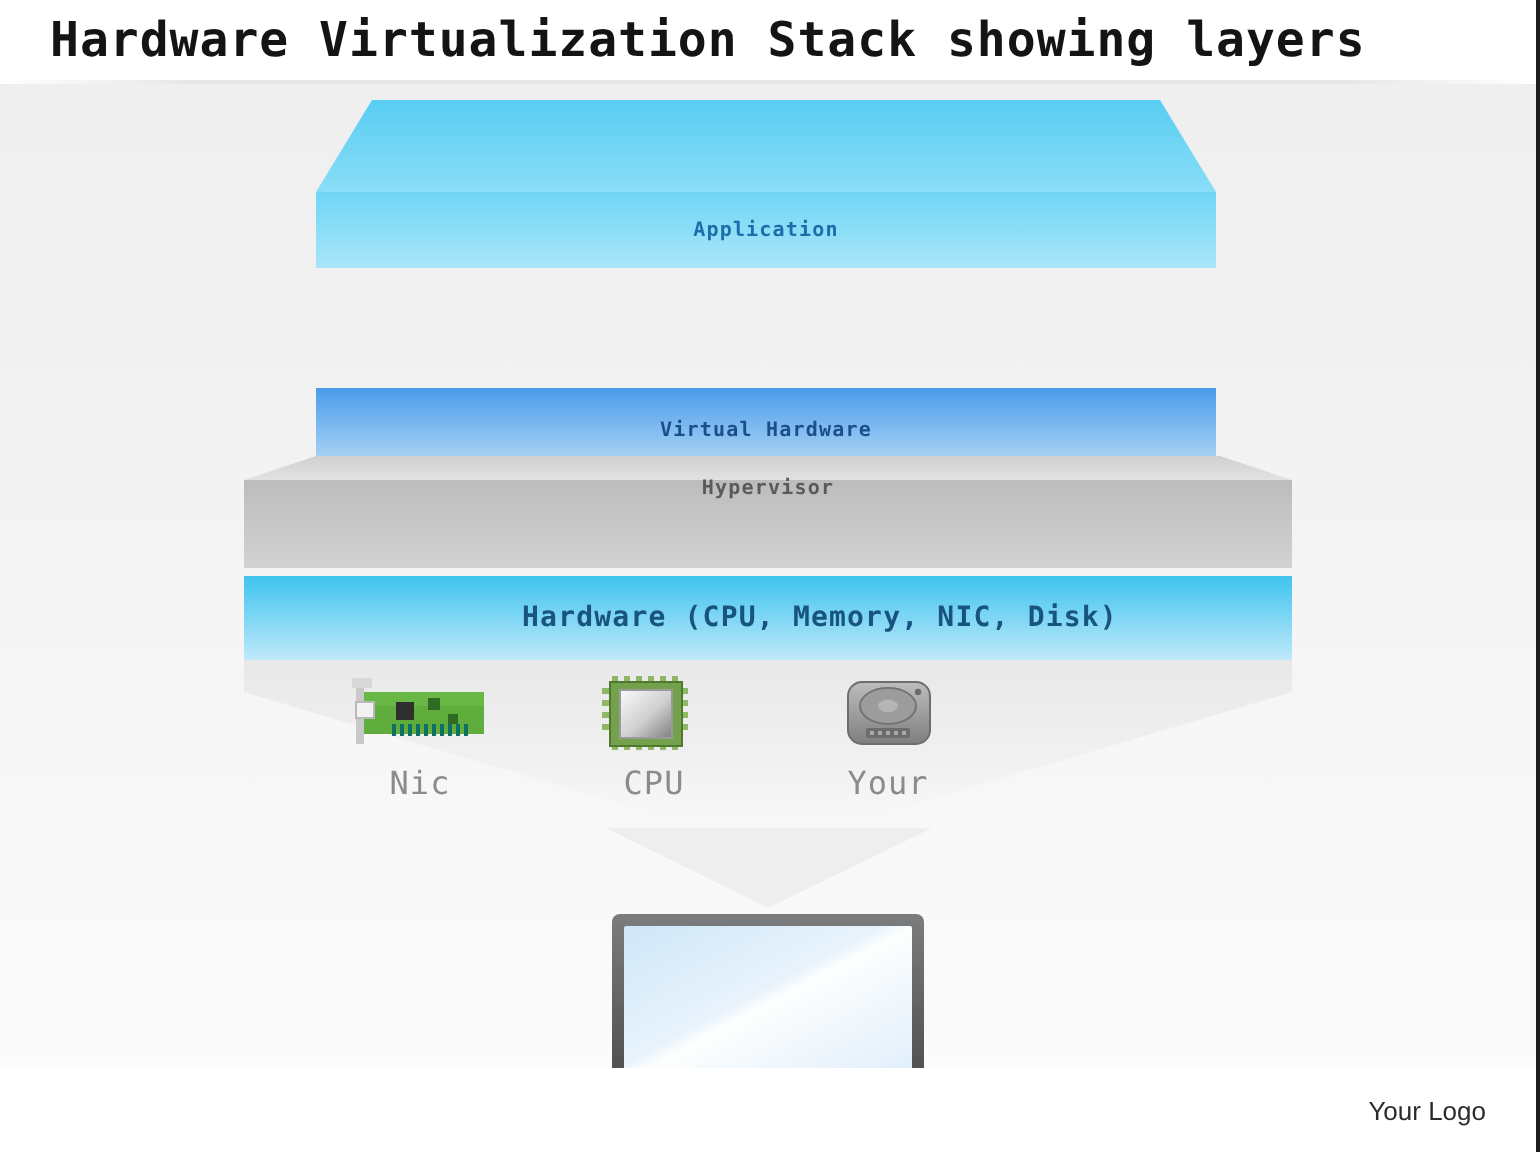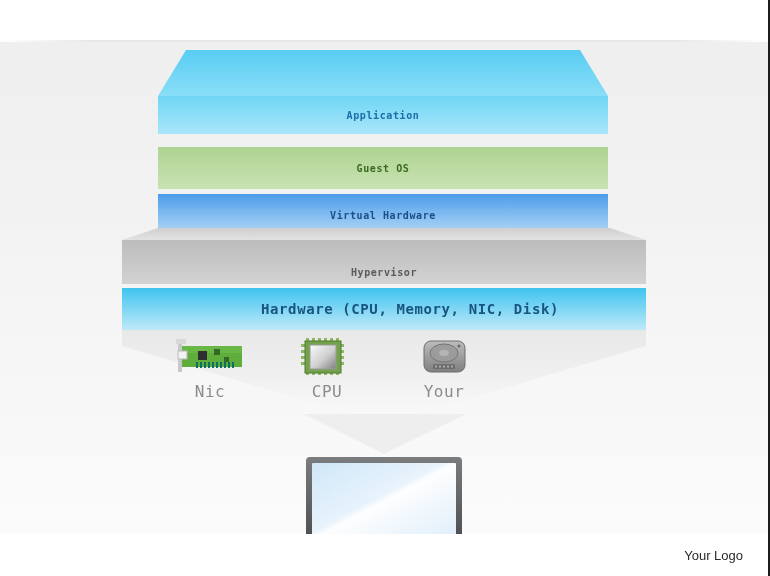--- a/index.html
+++ b/index.html
@@ -72,20 +72,21 @@
 
   
   #monitor{position:absolute;}
 </style>
 </head>
 <body>
 
 <div id="slide">
 
   <div id="title-band"></div>
+  <div id="page-title">Hardware Virtualization Stack showing layers</div>
   <div id="title-rule"></div>
 
   <div id="canvas">
 
     <svg class="funnel" width="768" height="492">
       <defs>
         <linearGradient id="funGrad" x1="0" y1="0" x2="0" y2="1">
           <stop offset="0%" stop-color="#e6e6e6"></stop>
           <stop offset="55%" stop-color="#f0f0f0"></stop>
           <stop offset="100%" stop-color="#fbfbfb"></stop>
@@ -108,34 +109,20 @@
           </linearGradient>
         </defs>
         <polygon points="28,0 422,0 450,46 0,46" fill="url(#appTop)"></polygon>
         <rect x="0" y="46" width="450" height="38" fill="url(#appFace)"></rect>
       </svg>
       <div class="face" style="top:46px;height:38px;">
         <span class="lbl" style="color:#1b6ea8;">Application</span>
       </div>
     </div>
 
-    <div class="layer" style="left:158px;top:105px;width:450px;height:42px;">
-      <svg width="450" height="42">
-        <defs>
-          <linearGradient id="gosFace" x1="0" y1="0" x2="0" y2="1">
-            <stop offset="0%" stop-color="#aed392"></stop>
-              <stop offset="100%" stop-color="#c8e3b2"></stop>
-          </linearGradient>
-        </defs>
-        <rect x="0" y="0" width="450" height="42" fill="url(#gosFace)"></rect>
-      </svg>
-      <div class="face">
-        <span class="lbl" style="color:#3c6b1f;">Guest OS</span>
-      </div>
-    </div>
 
     <div class="layer" style="left:158px;top:152px;width:450px;height:42px;text-align:center;">
       <svg width="450" height="42">
         <defs>
           <linearGradient id="vhFace" x1="0" y1="0" x2="0" y2="1">
             <stop offset="0%" stop-color="#4b9cea"></stop>
               <stop offset="100%" stop-color="#b9dcf6"></stop>
           </linearGradient>
         </defs>
         <rect x="0" y="0" width="450" height="42" fill="url(#vhFace)"></rect>
@@ -153,21 +140,21 @@
               <stop offset="100%" stop-color="#e2e2e2"></stop>
           </linearGradient>
           <linearGradient id="hypFace" x1="0" y1="0" x2="0" y2="1">
             <stop offset="0%" stop-color="#bcbcbc"></stop>
               <stop offset="100%" stop-color="#d2d2d2"></stop>
           </linearGradient>
         </defs>
         <polygon points="36,0 488,0 524,12 0,12" fill="url(#hypTop)"></polygon>
         <rect x="0" y="12" width="524" height="44" fill="url(#hypFace)"></rect>
       </svg>
-      <div class="face" style="top:28px;height:32px;">
+      <div class="face" style="top:0;height:32px;">
         <span class="lbl" style="color:#5a5a5a;">Hypervisor</span>
       </div>
     </div>
 
     <div class="layer" style="left:122px;top:246px;width:576px;height:42px;">
       <svg width="524" height="42">
         <defs>
           <linearGradient id="hwFace" x1="0" y1="0" x2="0" y2="1">
             <stop offset="0%" stop-color="#3fc4ef"></stop>
               <stop offset="100%" stop-color="#bfe9f9"></stop>

